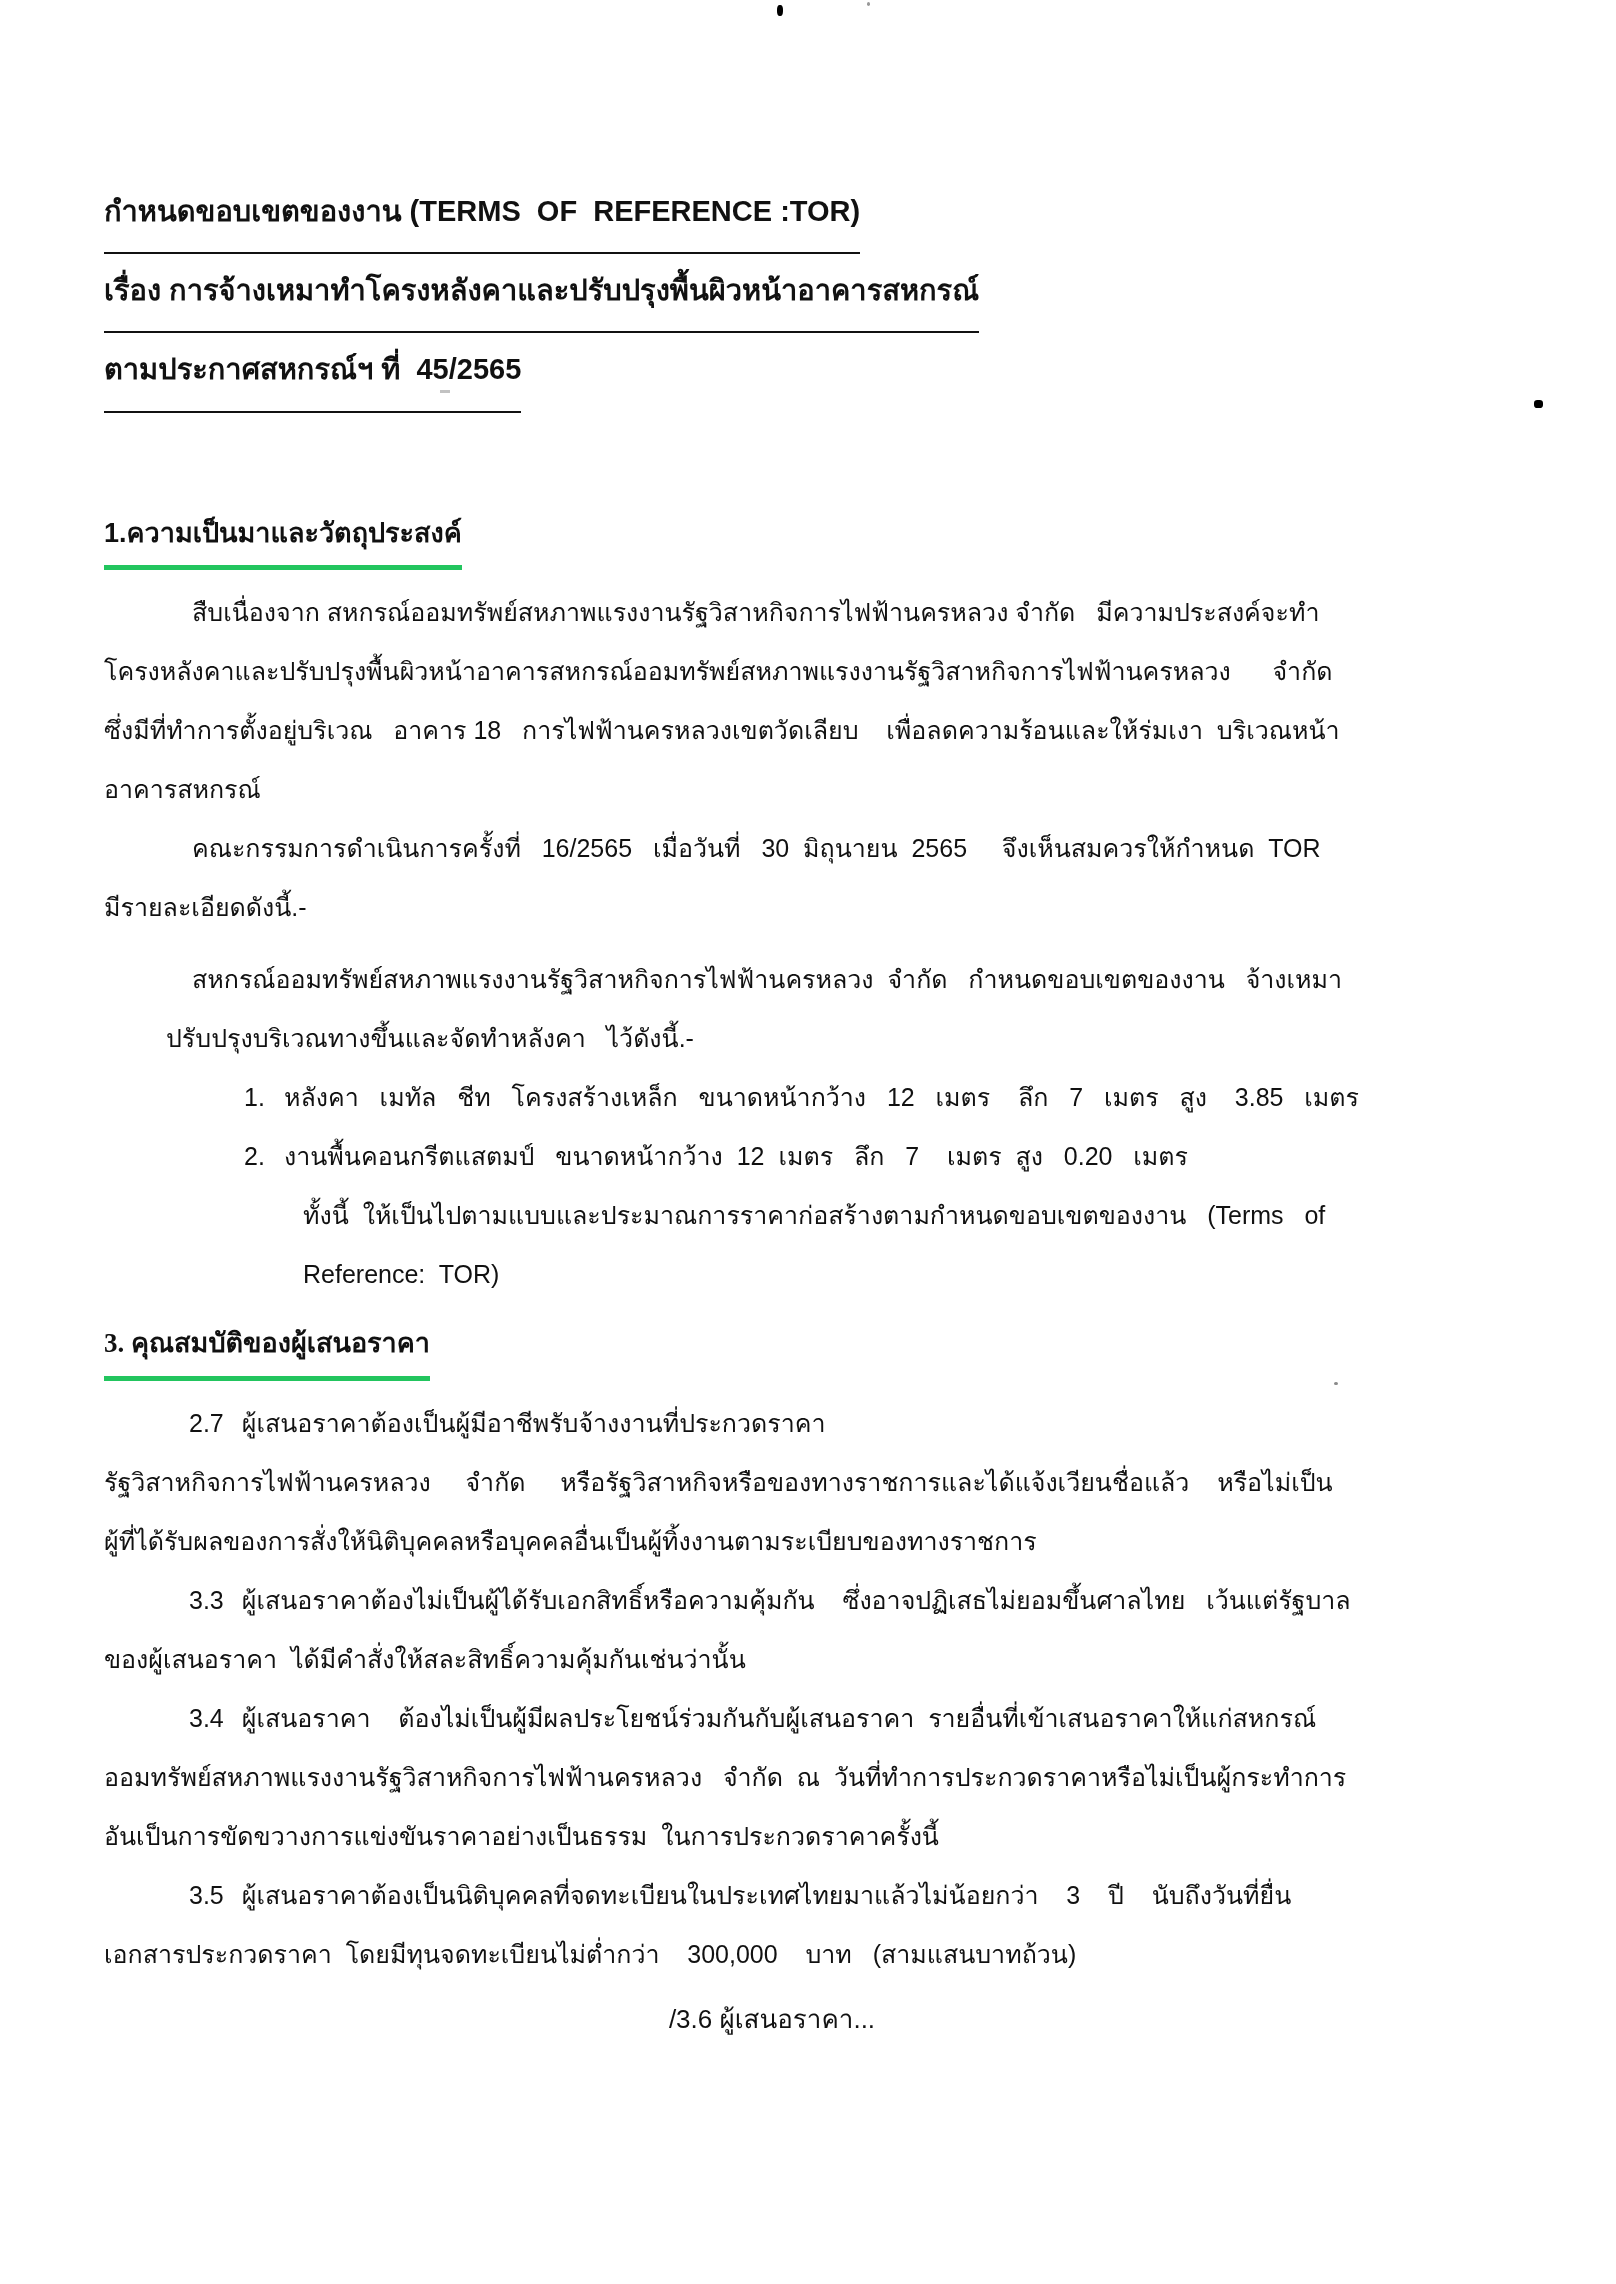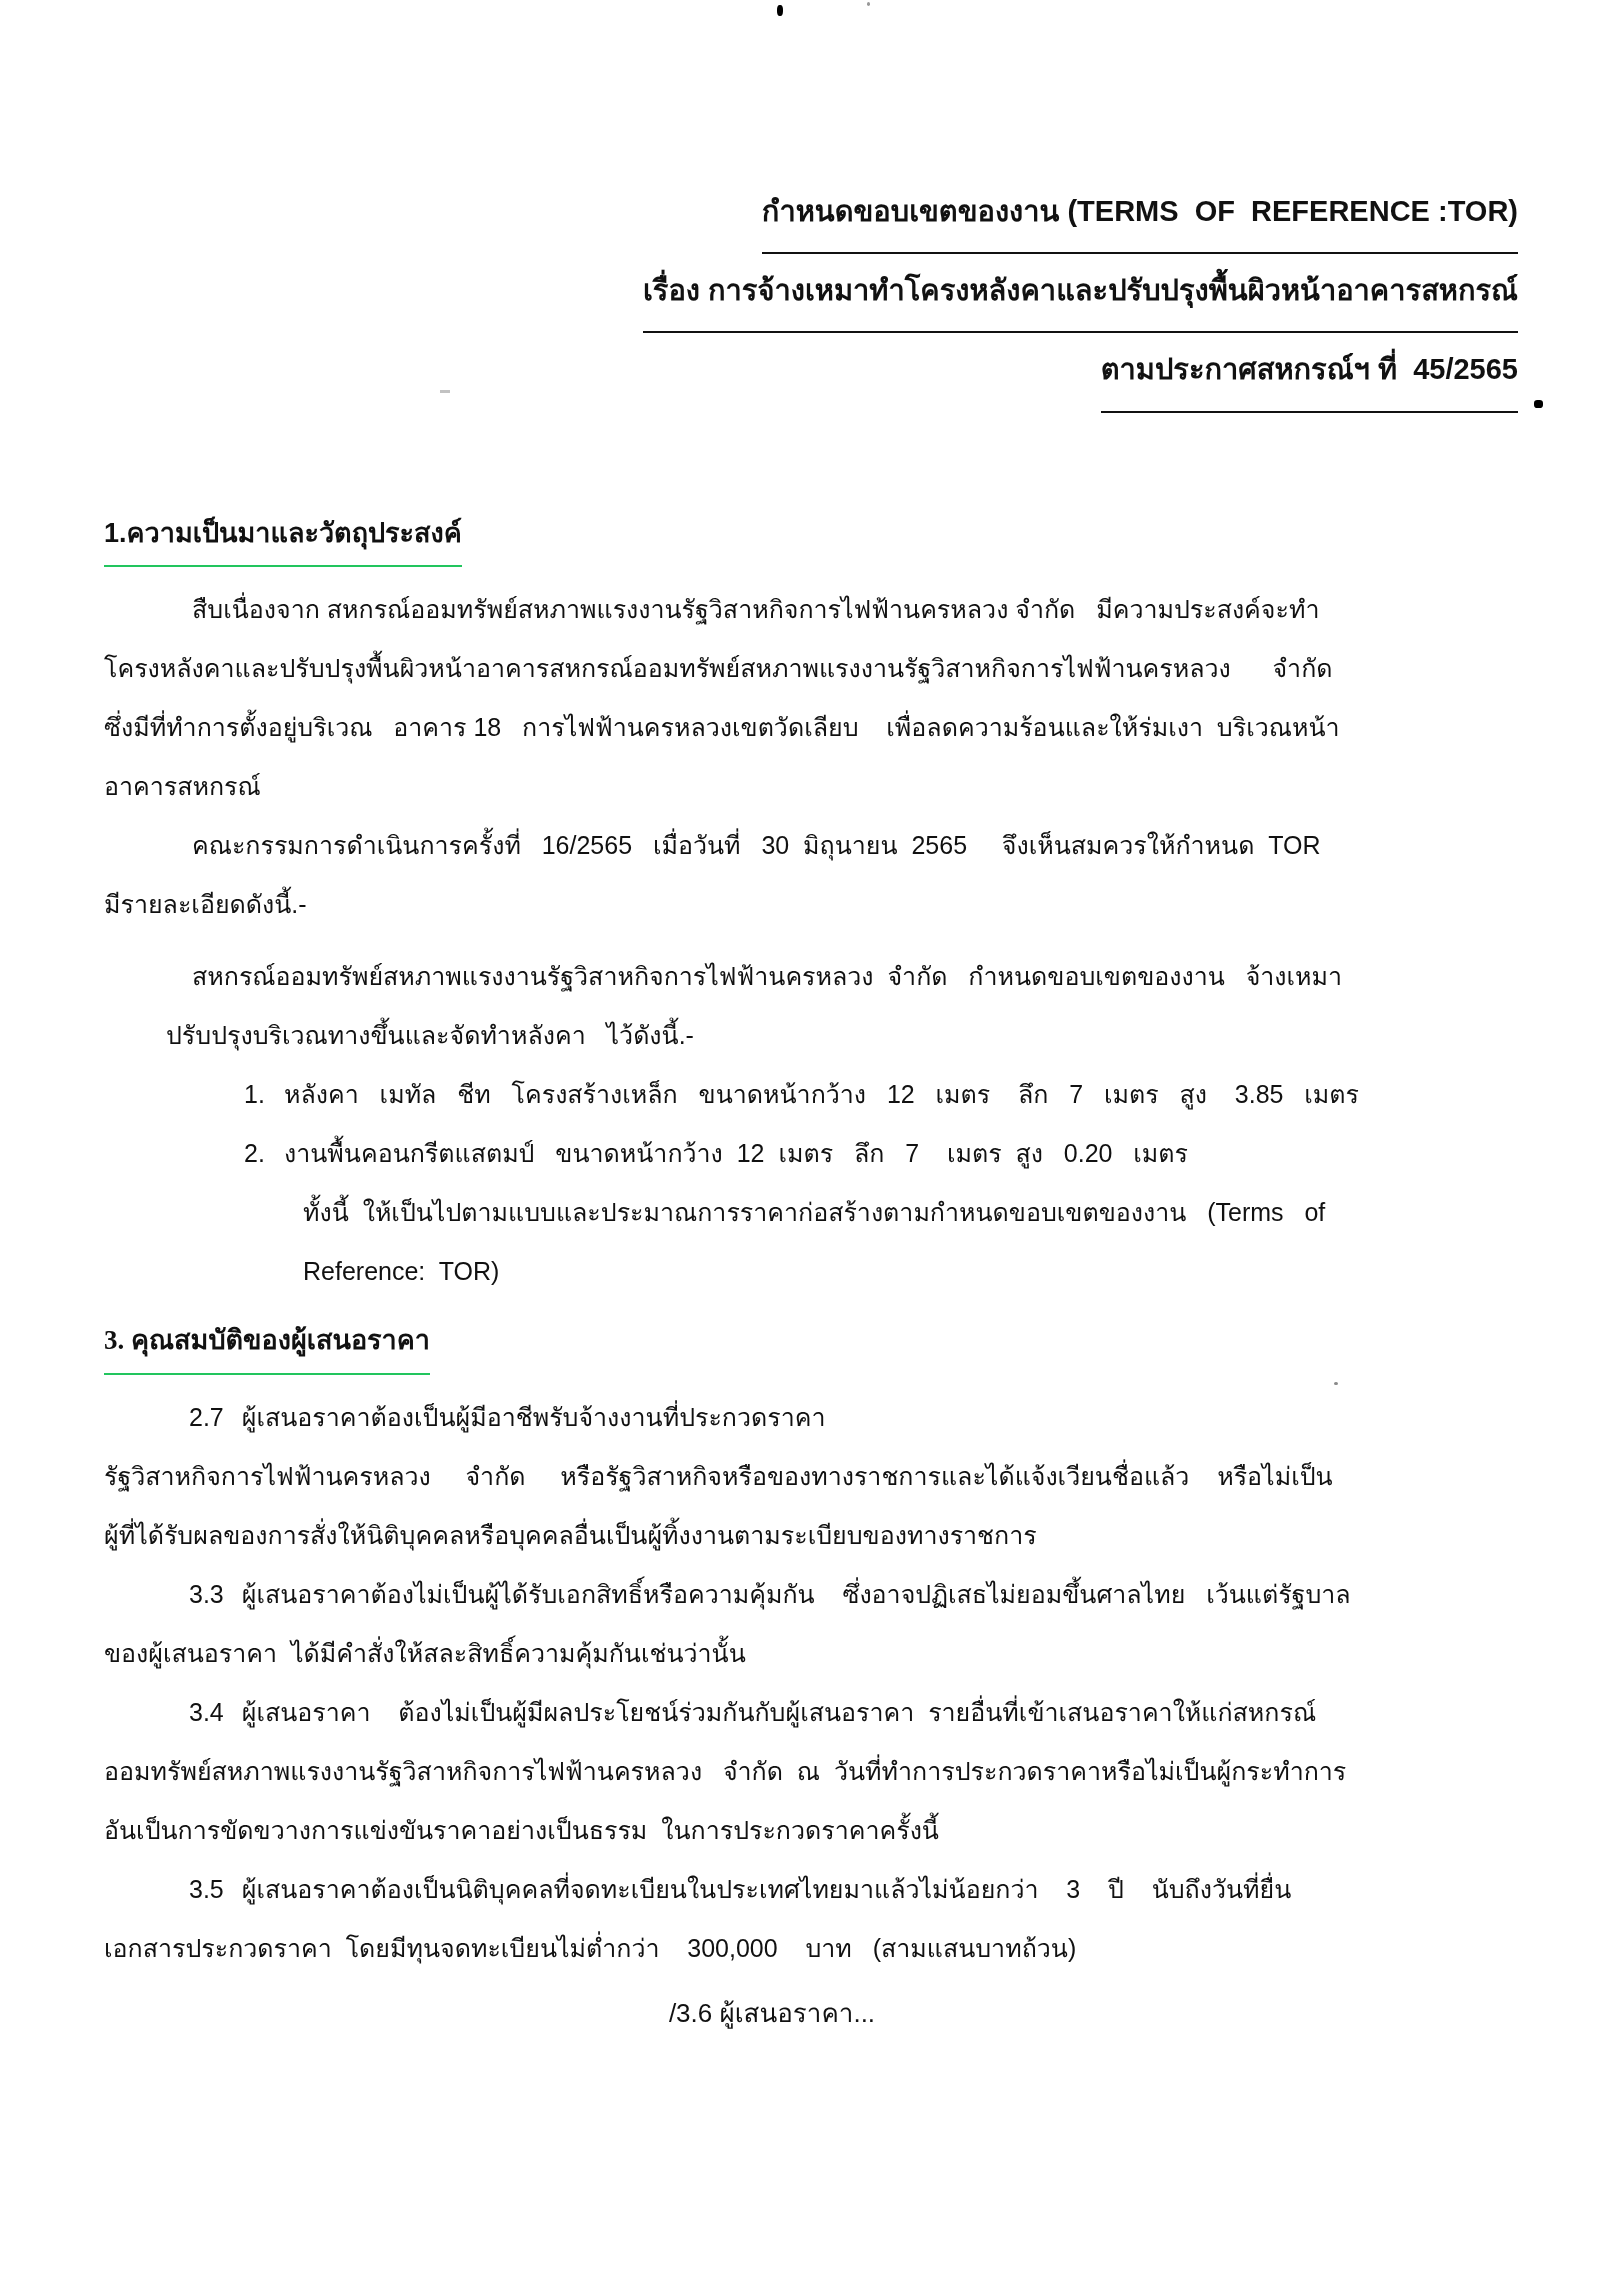--- a/index.html
+++ b/index.html
@@ -21,21 +21,21 @@
   }
   .line {
     white-space: pre-wrap;
     font-size: 25px;
     line-height: 59px;
     min-height: 59px;
   }
   
   .title-block {
     padding-top: 175px;
-    text-align: right;
+    text-align: left;
     font-weight: bold;
   }
   .title-line {
     display: block;
     line-height: 72px;
     font-size: 29px;
     white-space: pre-wrap;
   }
   .title-line > span {
     display: inline-block;
@@ -45,21 +45,21 @@
   }
   
   .sec-heading {
     font-weight: bold;
     font-size: 27px;
     line-height: 59px;
     min-height: 59px;
   }
   .sec-heading > span {
     display: inline-block;
-    border-bottom: 2px solid #22c55e;
+    border-bottom: 5px solid #22c55e;
     padding-bottom: 2.6px;
     white-space: pre-wrap;
   }
   .sec1-heading { margin-top: 91px; }
   .sec2-heading { margin-top: 101px; }
   .sec3-heading { margin-top: 9.8px; font-family: Liberation Serif, serif; }
   .after-heading { margin-top: 13px; }
   
   .indent-para   { padding-left: 88px; }
   .indent-small  { padding-left: 62px;  }

